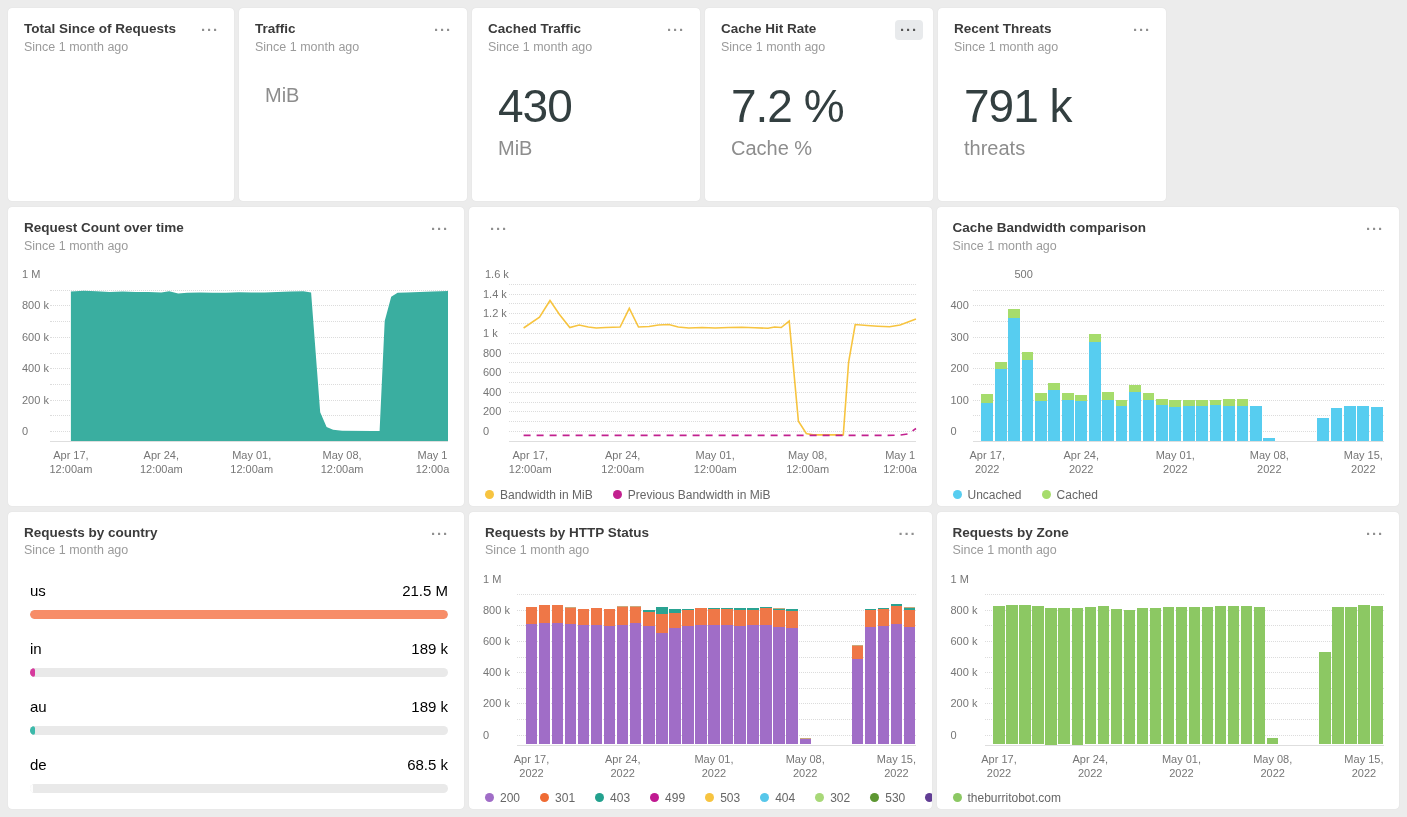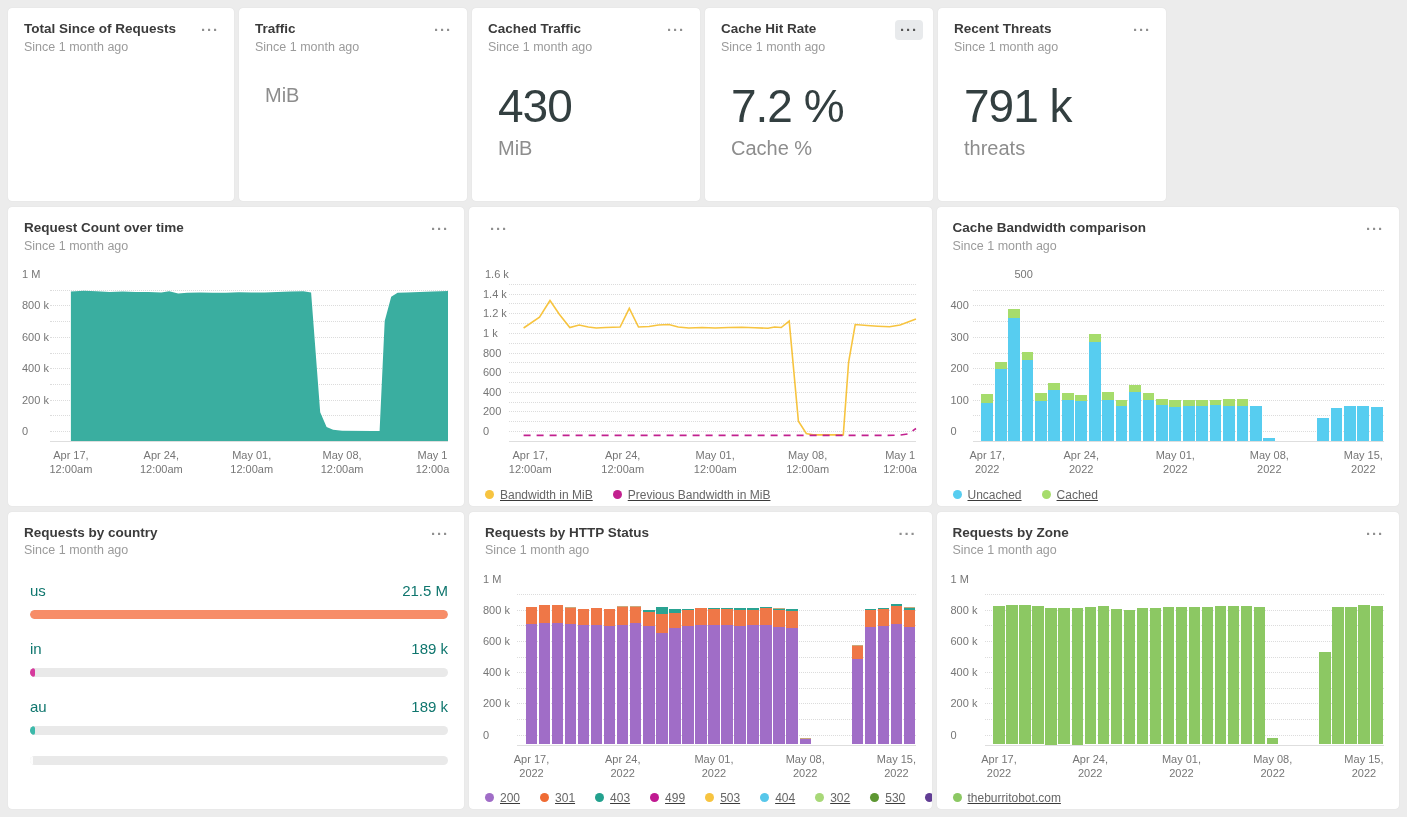--- a/index.html
+++ b/index.html
@@ -26,26 +26,26 @@
   .stat-block { position:absolute; left:26px; top:72px; }
   .stat-value { font-size:46px; color:#333f40; letter-spacing:-1px; line-height:1.15; }
   .stat-unit { font-size:20px; color:#8d8d8d; margin-top:4px; }
   
   .chart-body { position:absolute; left:14px; right:14px; top:62px; bottom:4px; }
   .ylab { position:absolute; font-size:11px; color:#767676; height:13px; line-height:13px; white-space:nowrap; }
   .gridline { position:absolute; height:0; border-top:1px dotted #dcdcdc; }
   .axisline { position:absolute; height:1px; background:#dedede; }
   .xlab { position:absolute; width:86px; font-size:11px; color:#767676; text-align:center; line-height:1.3; white-space:pre-line; }
   .barseg { position:absolute; }
-  .legend { position:absolute; left:2px; bottom:0; display:flex; gap:20px; align-items:center;text-decoration:underline; }
+  .legend { position:absolute; left:2px; bottom:0; display:flex; gap:20px; align-items:center; }
   .legend-item { display:flex; gap:6px; align-items:center; font-size:12px; color:#666; cursor:pointer; }
   .ldot { width:9px; height:9px; border-radius:50%; flex:0 0 auto; }
   svg.plot { position:absolute; left:0; top:0; }
   
-  .crow-label { display:flex; justify-content:space-between; font-size:15px; color:#0f766e; }
+  .crow-label { display:flex; justify-content:space-between; font-size:15px; color:#000000; }
   .ctrack { height:9px; background:#e9e9e9; border-radius:5px; margin-top:11px; overflow:hidden; position:relative; }
   .cfill { position:absolute; left:0; top:0; bottom:0; border-radius:5px; }
   .crow { margin-top:21px; }
   .crow:first-child { margin-top:8px; }
 </style>
 </head>
 <body>
 
 <div class="dash">
 
@@ -347,20 +347,24 @@
           <div class="crow">
             <div class="crow-label">
               <span>au</span>
               <span>189 k</span>
             </div>
             <div class="ctrack">
               <div class="cfill" style="width: 1.2%; background: rgb(60, 185, 170);"></div>
             </div>
           </div>
           <div class="crow">
+            <div class="crow-label">
+              <span>de</span>
+              <span>68.5 k</span>
+            </div>
             <div class="ctrack">
               <div class="cfill" style="width: 0.7%; background: rgb(253, 253, 253);"></div>
             </div>
           </div>
         </div>
     </section>
 
     <section class="card">
       <header>
         <div>

